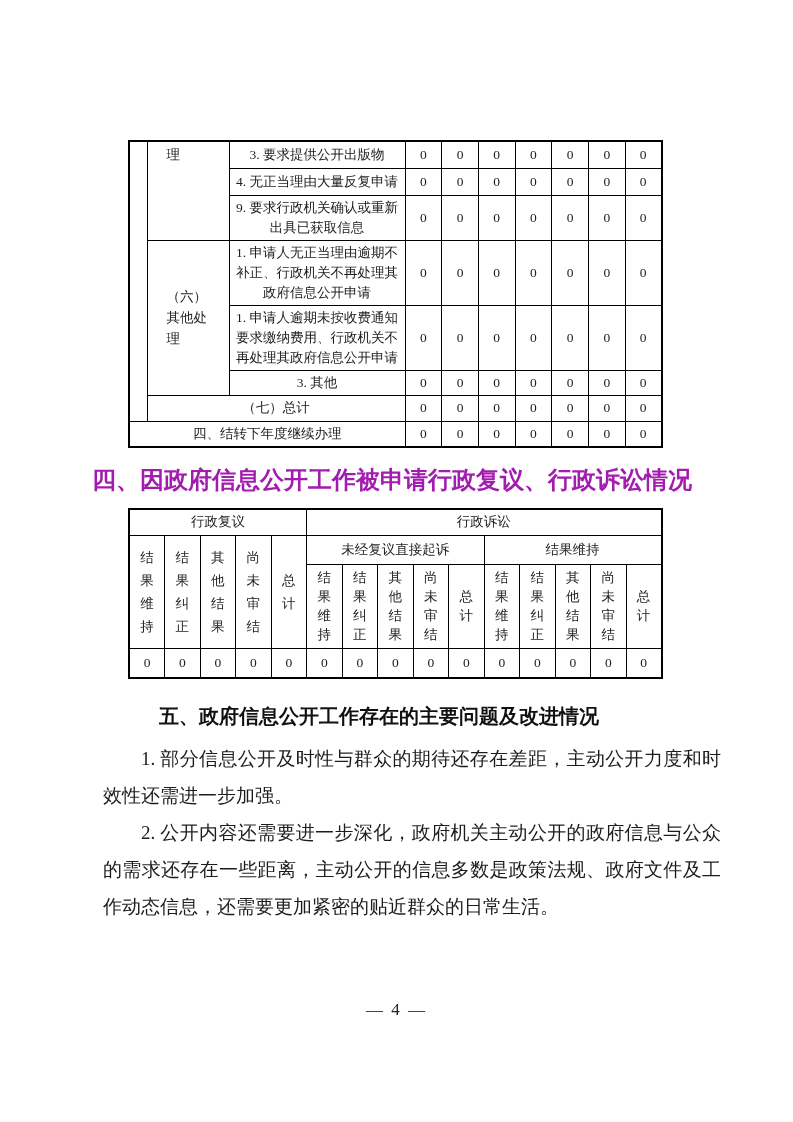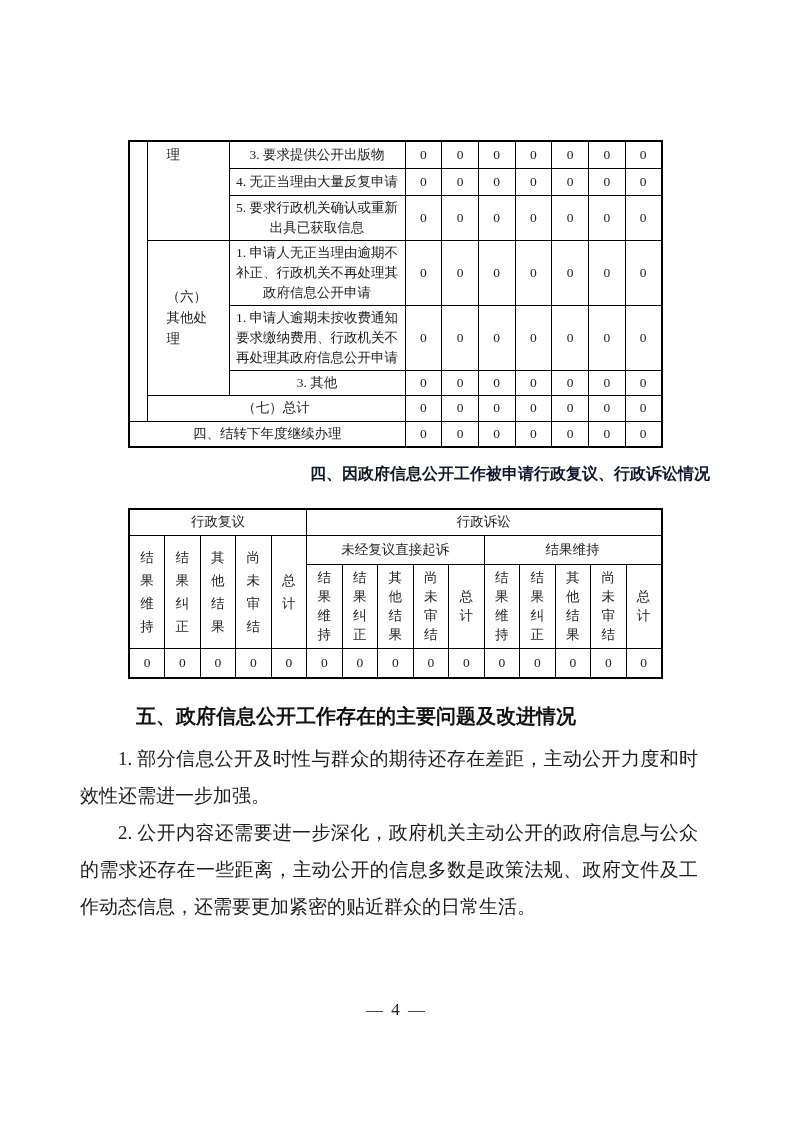--- a/index.html
+++ b/index.html
@@ -39,44 +39,44 @@
   }
   #table1 td.carry {
     vertical-align: top;
     text-align: left;
     padding: 4px 19px;
   }
   
   .center-heading {
     position: absolute;
     left: 92px; width: 618px;
-    text-align: right;
+    text-align: left;
     font-family: "Liberation Sans", sans-serif;
     font-weight: bold;
-    font-size: 16px;
-    color: #0f172a;
+    font-size: 24px;
+    color: #a21caf;
   }
   #heading4 { top: 464px; }
   
   #table2 { position: absolute; left: 128px; top: 501px; margin-top: 7px; }
   #table2 td { text-align: center; }
   #table2 td.h { padding: 2px 0; }
   #table2 td.v span {
     display: inline-block;
     width: 15px;
     word-break: break-all;
     text-align: center;
   }
   #table2 td.vl span { line-height: 23px; }
   #table2 td.vr span { line-height: 19px; }
   #table2 td.num { padding: 0; }
   
   #section5 {
     position: absolute;
-    left: 80px; width: 618px; top: 701px;
+    left: 103px; width: 618px; top: 701px;
   }
   #heading5 {
     font-family: "Liberation Sans", sans-serif;
     font-weight: bold;
     font-size: 20px;
     line-height: 30px;
     margin-left: 56px;
     color: #111;
   }
   #subheading51 {
@@ -137,21 +137,21 @@
     <td class="lbl">4. 无正当理由大量反复申请</td>
     <td class="num">0</td>
     <td class="num">0</td>
     <td class="num">0</td>
     <td class="num">0</td>
     <td class="num">0</td>
     <td class="num">0</td>
     <td class="num">0</td>
   </tr>
   <tr style="height:44px">
-    <td class="lbl">5. 要求行政机关确认或重新出具已获取信息</td>
+    <td class="lbl">9. 要求行政机关确认或重新出具已获取信息</td>
     <td class="num">0</td>
     <td class="num">0</td>
     <td class="num">0</td>
     <td class="num">0</td>
     <td class="num">0</td>
     <td class="num">0</td>
     <td class="num">0</td>
   </tr>
   <tr style="height:63px">
     <td rowspan="3" class="groupcell">（六）其他处理</td>

